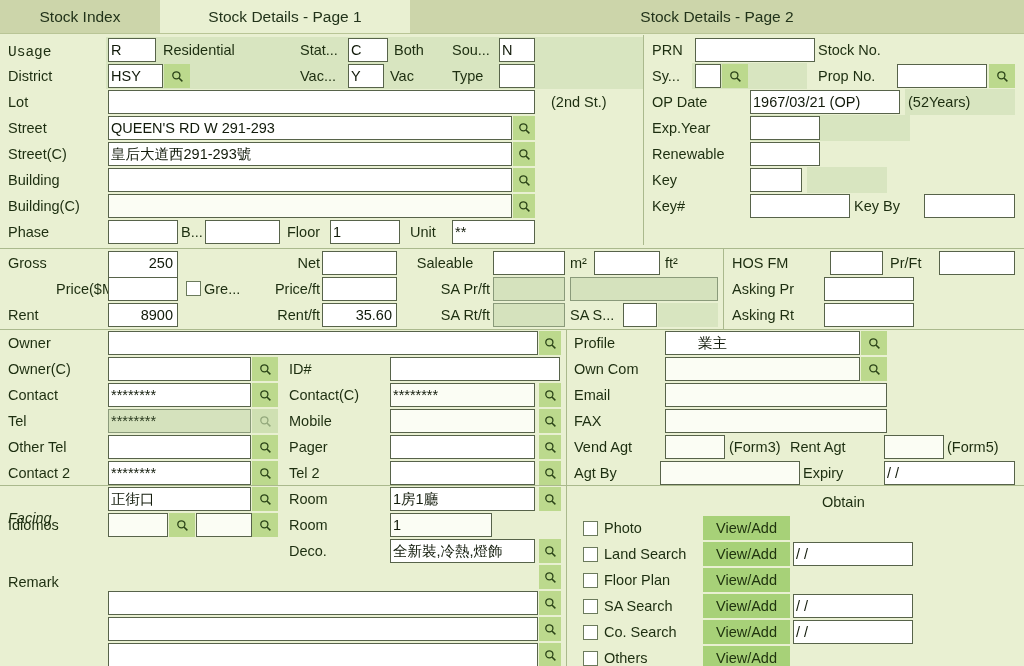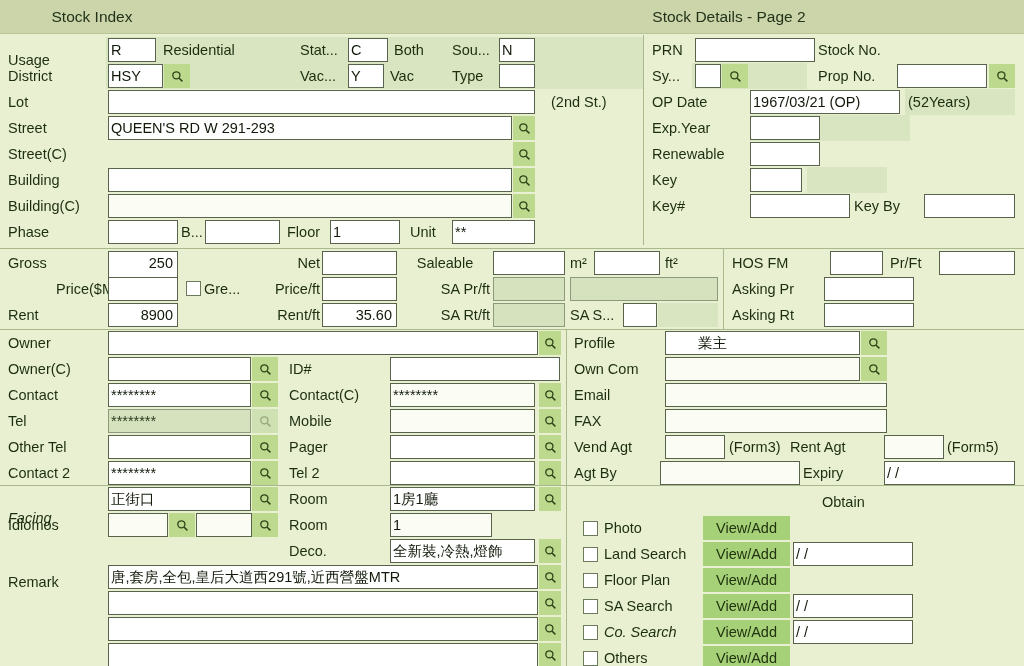--- a/index.html
+++ b/index.html
@@ -6,21 +6,21 @@
   body{
     width:1024px;height:666px;overflow:hidden;
     background:#e8efd0;
     font-family:"Liberation Sans","DejaVu Sans",sans-serif;
     font-size:14.5px;color:#213313;
     -webkit-font-smoothing:antialiased;
   }
   
   .tabbar{position:absolute;left:0;top:0;width:1024px;height:33px;background:#ccd5aa;}
   .tab{position:absolute;top:0;height:33px;line-height:33px;text-align:center;
-       font-size:15.5px;color:#22331a;background:#ccd5aa;cursor:default;padding-left:12px;}
+       font-size:15.5px;color:#22331a;background:#ccd5aa;cursor:default;}
   .tab.active{background:#e9f0d2;}
   .tabline{position:absolute;left:0;top:33px;width:1024px;height:1px;background:#b9c596;}
   
   .form{position:absolute;left:0;top:34px;width:1024px;height:632px;background:#e9f0d2;}
   .lbl{position:absolute;white-space:nowrap;line-height:20px;font-size:14.5px;color:#1d2e10;}
   .lbl.r{text-align:right;}
   .fld{position:absolute;box-sizing:border-box;border:1px solid #57634a;background:#ffffff;
        line-height:19px;font-size:14.5px;color:#111a0a;padding:0 2px;overflow:hidden;white-space:nowrap;}
   .fld.ro{background:#fbfdf4;}
   .fld.dis{background:#d5e2bd;border:1px solid #8a9a7a;color:#2b3b20;}
@@ -36,38 +36,39 @@
   .cbx{position:absolute;box-sizing:border-box;width:15px;height:15px;border:1px solid #6b7a5c;background:#fff;cursor:pointer;}
   .btn{position:absolute;box-sizing:border-box;background:#a7d178;color:#20340f;
        font-size:14.5px;line-height:20px;text-align:center;cursor:pointer;}
   .plain{position:absolute;white-space:nowrap;line-height:20px;font-size:14.5px;color:#1d2e10;}
 </style>
 </head>
 <body>
 
 <div class="tabbar">
   <div class="tab" style="left:0;width:160px;">Stock Index</div>
+  <div class="tab active" style="left:160px;width:250px;">Stock Details - Page 1</div>
   <div class="tab" style="left:410px;width:614px;">Stock Details - Page 2</div>
 </div>
 <div class="tabline"></div>
 
 <div class="form">
 
   <div class="vdiv" style="left:643px;top:1px;height:210px;"></div>
   <div class="hdiv" style="left:0;top:214px;width:1024px;"></div>
   <div class="hdiv" style="left:0;top:295px;width:1024px;"></div>
 
   <div class="vdiv" style="left:566px;top:296px;height:155px;"></div>
   <div class="hdiv" style="left:0;top:451px;width:1024px;"></div>
   <div class="vdiv" style="left:566px;top:452px;height:180px;"></div>
 
   <div class="shade" style="left:106px;top:3px;width:537px;height:26px;"></div>
   <div class="shade" style="left:106px;top:29px;width:537px;height:26px;"></div>
 
-  <div class="lbl" style="left:8px;top:16px;">Usage</div>
+  <div class="lbl" style="left:8px;top:8px;font-family:Liberation Mono, monospace;">Usage</div>
   <div class="fld" style="left:108px;top:4px;width:48px;height:24px;line-height:23px;">R</div>
   <div class="plain" style="left:163px;top:6px;">Residential</div>
   <div class="lbl" style="left:300px;top:6px;">Stat...</div>
   <div class="fld" style="left:348px;top:4px;width:40px;height:24px;line-height:23px;">C</div>
   <div class="plain" style="left:394px;top:6px;">Both</div>
   <div class="lbl" style="left:452px;top:6px;">Sou...</div>
   <div class="fld" style="left:499px;top:4px;width:36px;height:24px;line-height:23px;">N</div>
 
   <div class="lbl" style="left:8px;top:32px;">District</div>
   <div class="fld" style="left:108px;top:30px;width:55px;height:24px;line-height:23px;">HSY</div>
@@ -90,20 +91,21 @@
   <div class="lbl" style="left:8px;top:84px;">Street</div>
   <div class="fld" style="left:108px;top:82px;width:404px;height:24px;line-height:23px;">QUEEN'S RD W 291-293</div>
   <div class="srch" style="left:513px;top:82px;width:22px;height:24px;">
     <svg width="13" height="13" viewBox="0 0 16 16">
         <circle cx="6.6" cy="6.6" r="4.4" fill="none" stroke="#2b4418" stroke-width="1.6"></circle>
         <line x1="9.8" y1="9.8" x2="14" y2="14" stroke="#2b4418" stroke-width="1.8"></line>
       </svg>
   </div>
 
   <div class="lbl" style="left:8px;top:110px;">Street(C)</div>
+  <div class="fld" style="left:108px;top:108px;width:404px;height:24px;line-height:23px;">皇后大道西291-293號</div>
   <div class="srch" style="left:513px;top:108px;width:22px;height:24px;">
     <svg width="13" height="13" viewBox="0 0 16 16">
         <circle cx="6.6" cy="6.6" r="4.4" fill="none" stroke="#2b4418" stroke-width="1.6"></circle>
         <line x1="9.8" y1="9.8" x2="14" y2="14" stroke="#2b4418" stroke-width="1.8"></line>
       </svg>
   </div>
 
   <div class="lbl" style="left:8px;top:136px;">Building</div>
   <div class="fld" style="left:108px;top:134px;width:404px;height:24px;line-height:23px;"></div>
   <div class="srch" style="left:513px;top:134px;width:22px;height:24px;">
@@ -377,21 +379,20 @@
   <div class="lbl" style="left:289px;top:507px;">Deco.</div>
   <div class="fld" style="left:390px;top:505px;width:145px;height:24px;line-height:23px;">全新裝,冷熱,燈飾</div>
   <div class="srch" style="left:539px;top:505px;width:22px;height:24px;">
     <svg width="13" height="13" viewBox="0 0 16 16">
         <circle cx="6.6" cy="6.6" r="4.4" fill="none" stroke="#2b4418" stroke-width="1.6"></circle>
         <line x1="9.8" y1="9.8" x2="14" y2="14" stroke="#2b4418" stroke-width="1.8"></line>
       </svg>
   </div>
 
   <div class="lbl" style="left:8px;top:538px;">Remark</div>
-  <div class="fld" style="left:108px;top:531px;width:430px;height:24px;line-height:23px;">唐,套房,全包,皇后大道西291號,近西營盤MTR</div>
   <div class="srch" style="left:539px;top:531px;width:22px;height:24px;">
     <svg width="13" height="13" viewBox="0 0 16 16">
         <circle cx="6.6" cy="6.6" r="4.4" fill="none" stroke="#2b4418" stroke-width="1.6"></circle>
         <line x1="9.8" y1="9.8" x2="14" y2="14" stroke="#2b4418" stroke-width="1.8"></line>
       </svg>
   </div>
   <div class="fld" style="left:108px;top:557px;width:430px;height:24px;line-height:23px;"></div>
   <div class="srch" style="left:539px;top:557px;width:22px;height:24px;">
     <svg width="13" height="13" viewBox="0 0 16 16">
         <circle cx="6.6" cy="6.6" r="4.4" fill="none" stroke="#2b4418" stroke-width="1.6"></circle>
@@ -427,21 +428,21 @@
   <div class="cbx" style="left:583px;top:539px;"></div>
   <div class="plain" style="left:604px;top:536px;">Floor Plan</div>
   <div class="btn" style="left:703px;top:534px;width:87px;height:24px;line-height:24px;">View/Add</div>
 
   <div class="cbx" style="left:583px;top:565px;"></div>
   <div class="plain" style="left:604px;top:562px;">SA Search</div>
   <div class="btn" style="left:703px;top:560px;width:87px;height:24px;line-height:24px;">View/Add</div>
   <div class="fld" style="left:793px;top:560px;width:120px;height:24px;line-height:23px;">/ /</div>
 
   <div class="cbx" style="left:583px;top:591px;"></div>
-  <div class="plain" style="left:604px;top:588px;font-style:italic;">Co. Search</div>
+  <div class="plain" style="left:604px;top:588px;">Co. Search</div>
   <div class="btn" style="left:703px;top:586px;width:87px;height:24px;line-height:24px;">View/Add</div>
   <div class="fld" style="left:793px;top:586px;width:120px;height:24px;line-height:23px;">/ /</div>
 
   <div class="cbx" style="left:583px;top:617px;"></div>
   <div class="plain" style="left:604px;top:614px;">Others</div>
   <div class="btn" style="left:703px;top:612px;width:87px;height:24px;line-height:24px;">View/Add</div>
 
 </div>
 
 </body></html>

